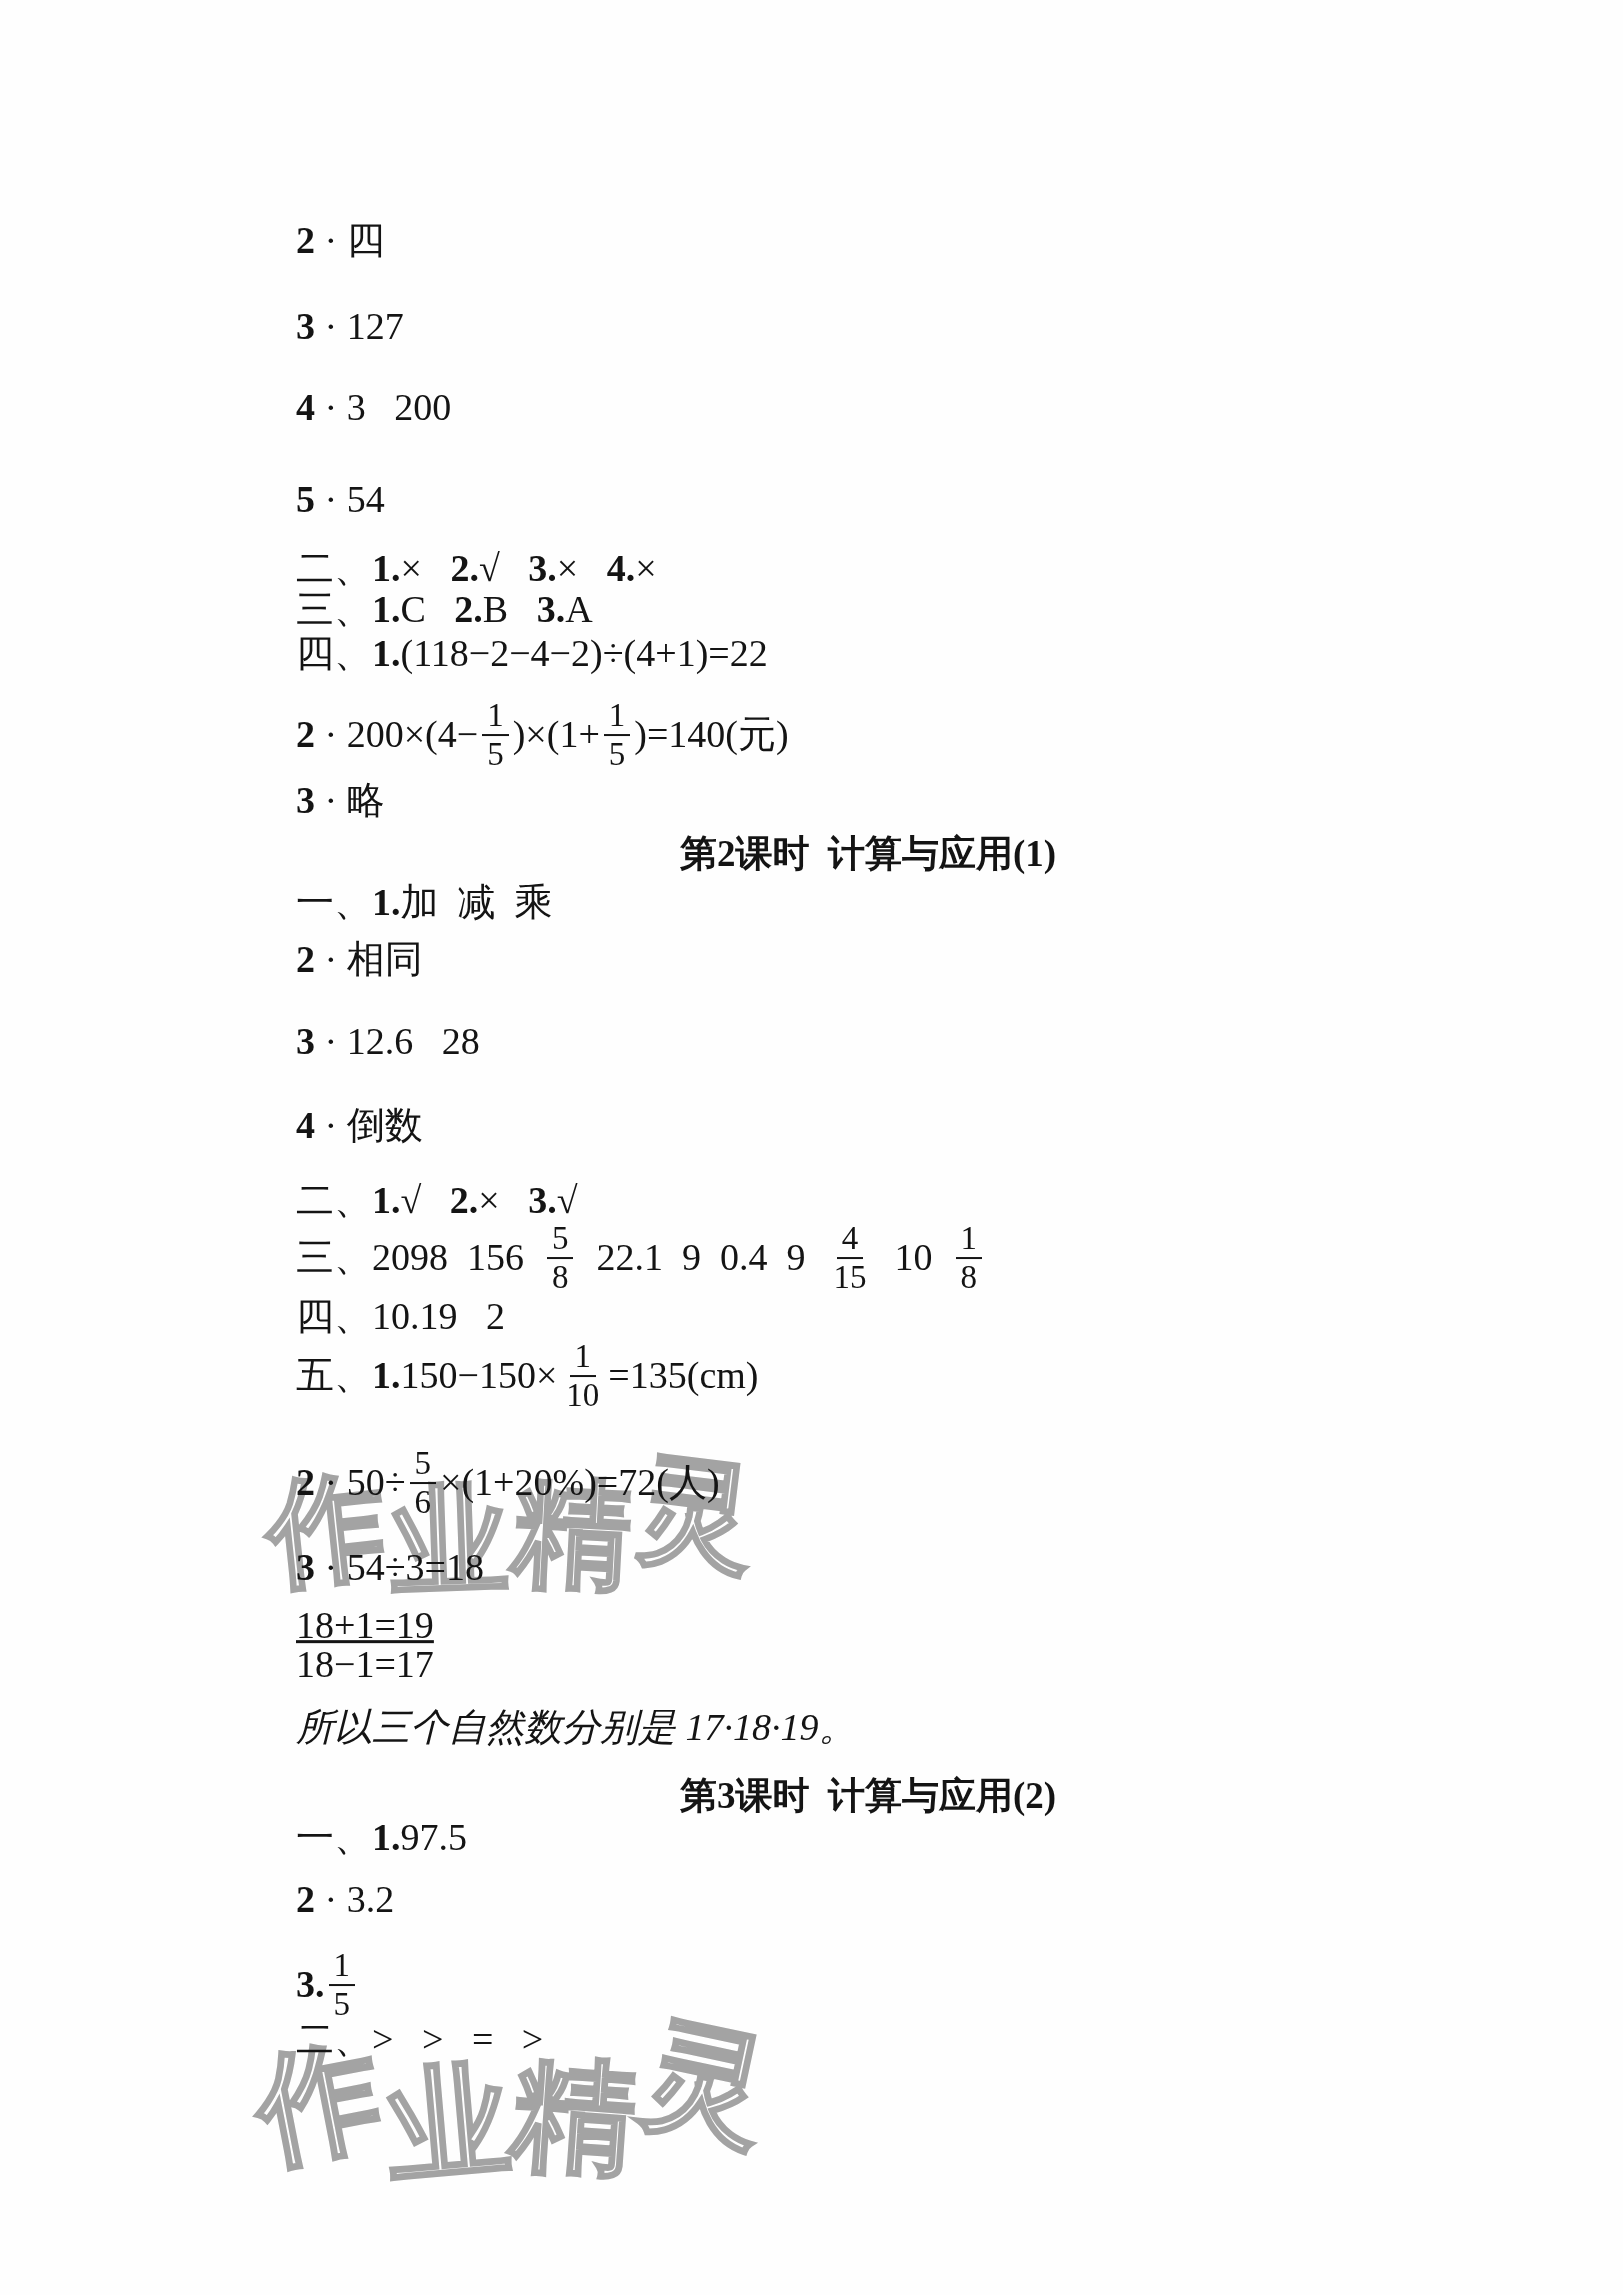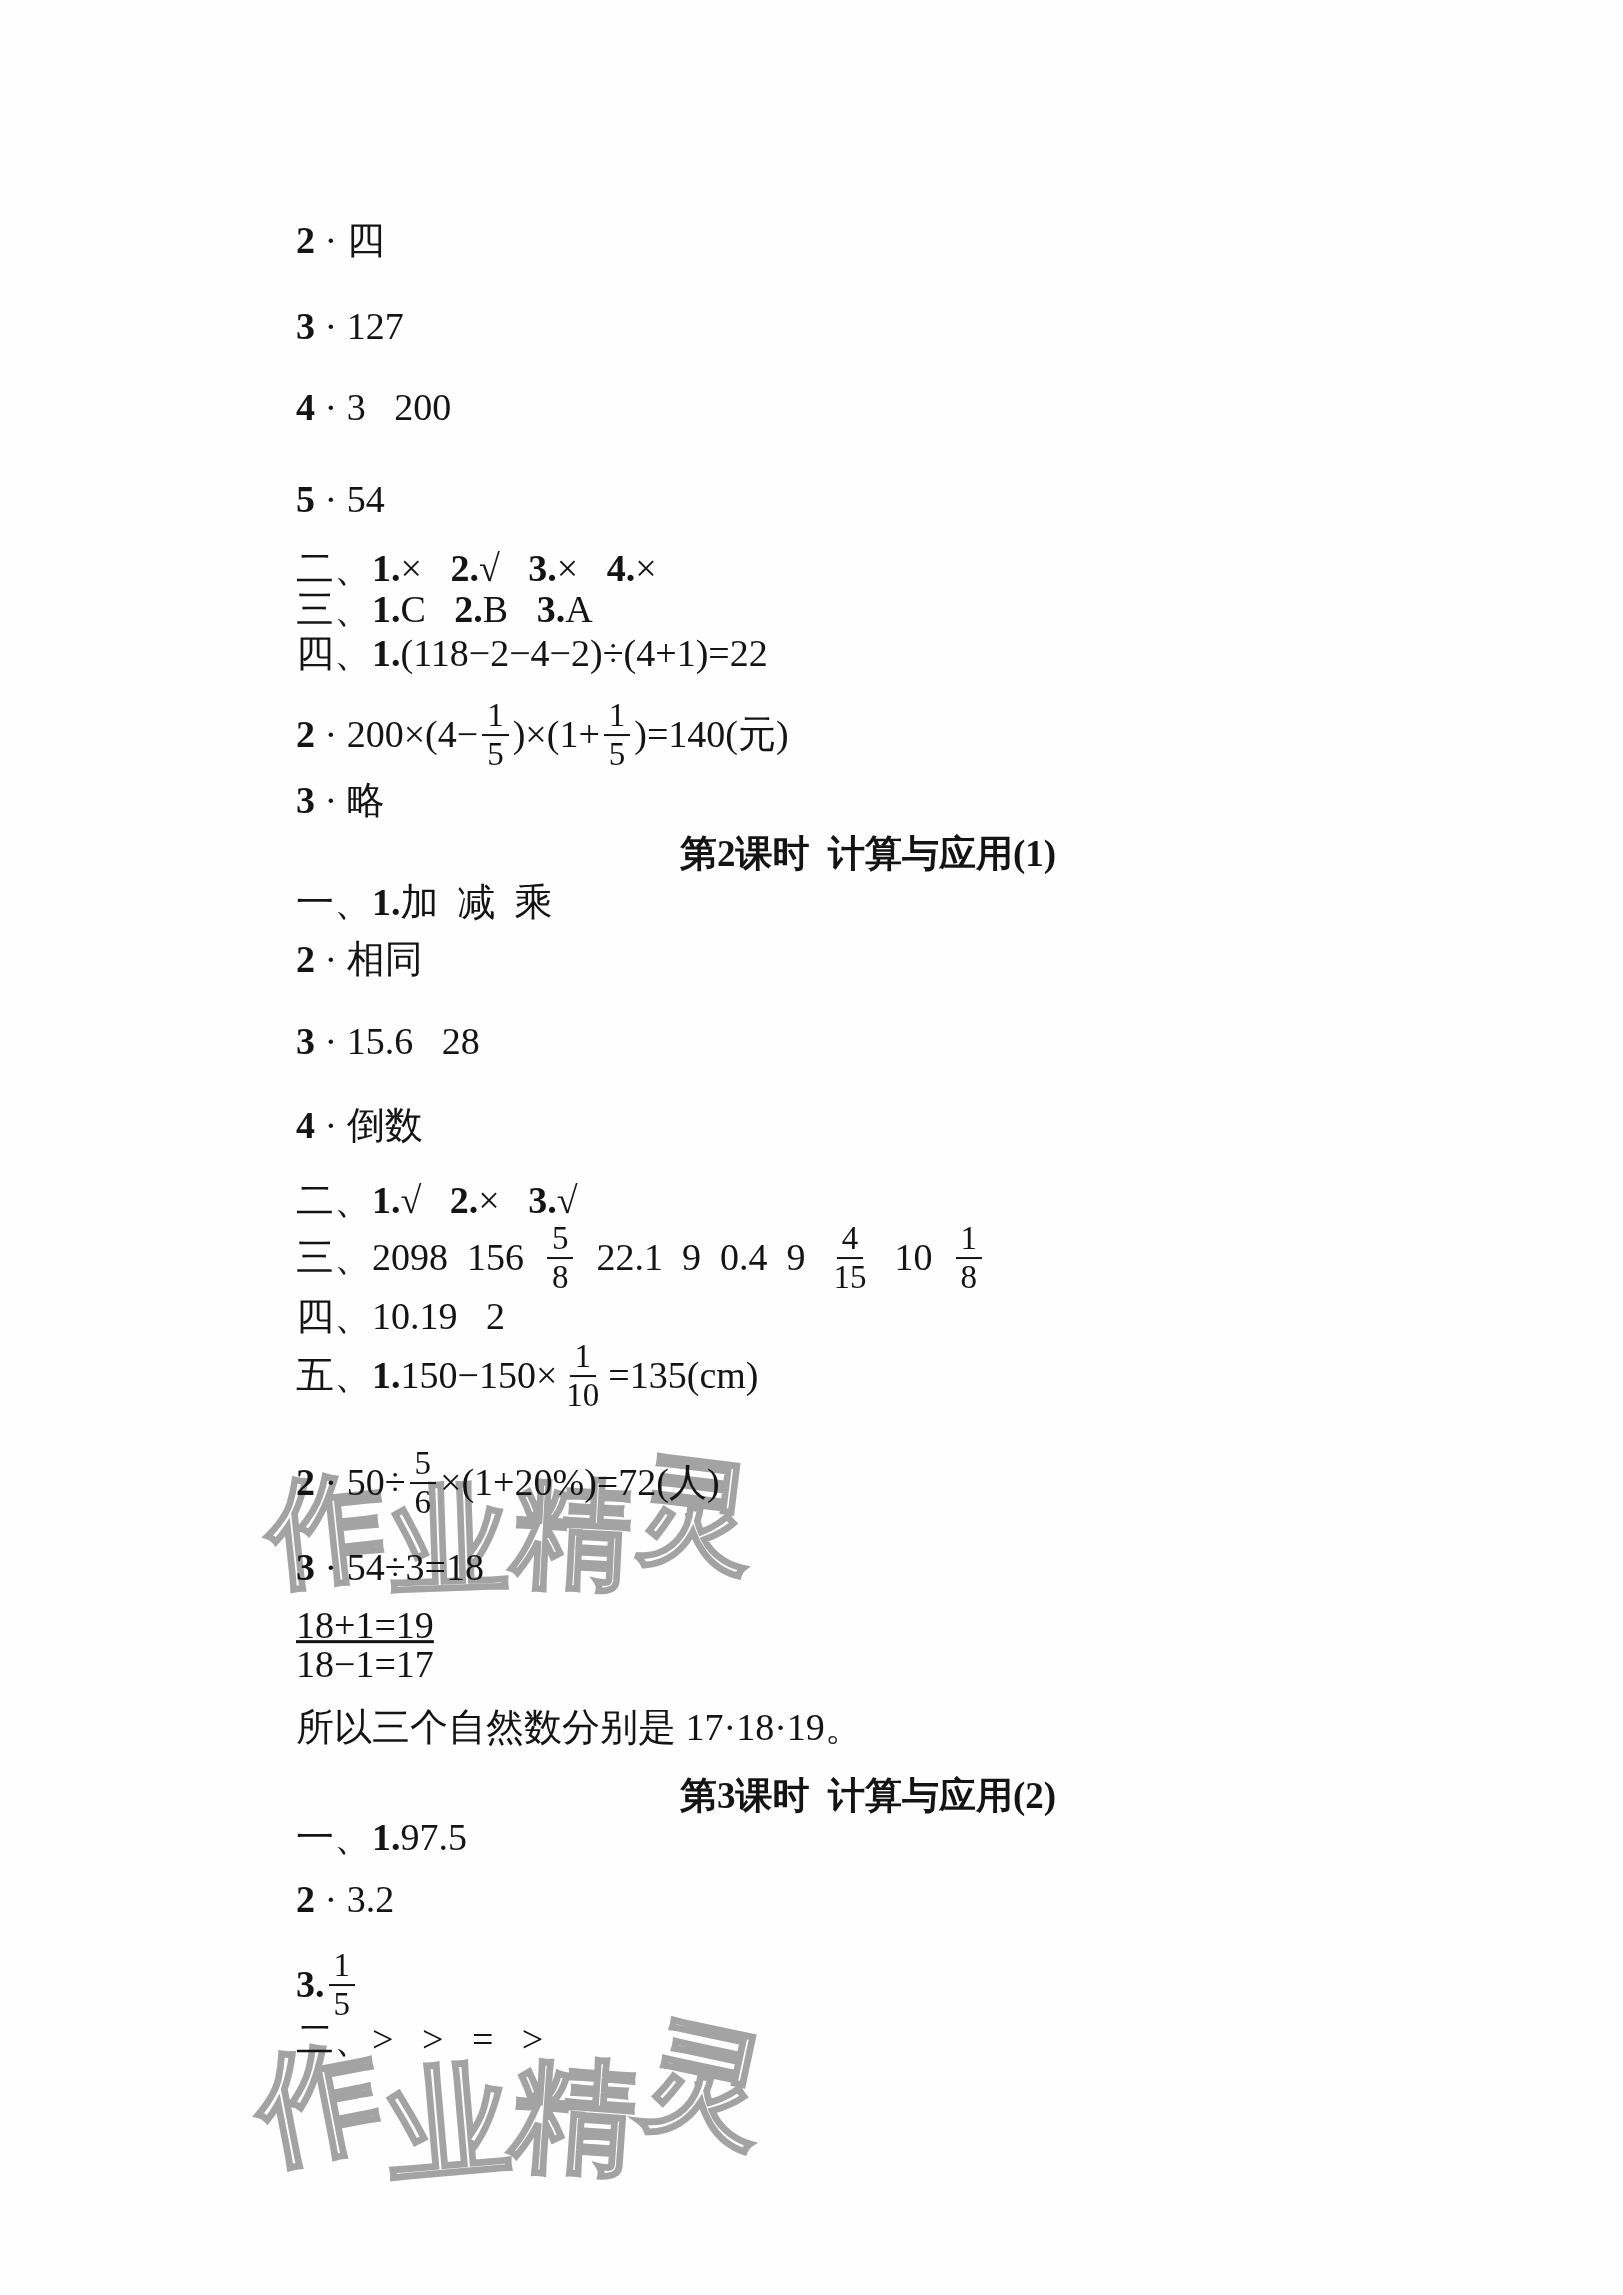--- a/index.html
+++ b/index.html
@@ -58,31 +58,31 @@
     <div class="line" style="top: 408px; left: 296px;"><span class="b">4</span><span> · </span><span>3</span><span>   </span><span>200</span></div>
     <div class="line" style="top: 500px; left: 296px;"><span class="b">5</span><span> · </span><span>54</span></div>
     <div class="line" style="top: 569px; left: 296px;"><span>二、</span><span class="b">1.</span><span>×</span><span>   </span><span class="b">2.</span><span>√</span><span>   </span><span class="b">3.</span><span>×</span><span>   </span><span class="b">4.</span><span>×</span></div>
     <div class="line" style="top: 610px; left: 296px;"><span>三、</span><span class="b">1.</span><span>C</span><span>   </span><span class="b">2.</span><span>B</span><span>   </span><span class="b">3.</span><span>A</span></div>
     <div class="line" style="top: 654px; left: 296px;"><span>四、</span><span class="b">1.</span><span>(118−2−4−2)÷(4+1)=22</span></div>
     <div class="line" style="top: 735px; left: 296px;"><span class="b">2</span><span> · </span><span>200×(4−</span><span class="frac"><span class="fnum">1</span><span class="fden">5</span></span><span>)×(1+</span><span class="frac"><span class="fnum">1</span><span class="fden">5</span></span><span>)=140(元)</span></div>
     <div class="line" style="top: 801px; left: 296px;"><span class="b">3</span><span> · </span><span>略</span></div>
     <div class="line header" style="top: 854px; left: 680px; text-align: center;"><span class="b">第2课时  计算与应用(1)</span></div>
     <div class="line" style="top: 903px; left: 296px;"><span>一、</span><span class="b">1.</span><span>加</span><span>  </span><span>减</span><span>  </span><span>乘</span></div>
     <div class="line" style="top: 960px; left: 296px;"><span class="b">2</span><span> · </span><span>相同</span></div>
-    <div class="line" style="top: 1042px; left: 296px;"><span class="b">3</span><span> · </span><span>15.6</span><span>   </span><span>28</span></div>
+    <div class="line" style="top: 1042px; left: 296px;"><span class="b">3</span><span> · </span><span>12.6</span><span>   </span><span>28</span></div>
     <div class="line" style="top: 1126px; left: 296px;"><span class="b">4</span><span> · </span><span>倒数</span></div>
     <div class="line" style="top: 1201px; left: 296px;"><span>二、</span><span class="b">1.</span><span>√</span><span>   </span><span class="b">2.</span><span>×</span><span>   </span><span class="b">3.</span><span>√</span></div>
     <div class="line" style="top: 1258px; left: 296px;"><span>三、</span><span>2098</span><span>  </span><span>156</span><span>  </span><span class="frac"><span class="fnum">5</span><span class="fden">8</span></span><span>  </span><span>22.1</span><span>  </span><span>9</span><span>  </span><span>0.4</span><span>  </span><span>9</span><span>  </span><span class="frac"><span class="fnum">4</span><span class="fden">15</span></span><span>  </span><span>10</span><span>  </span><span class="frac"><span class="fnum">1</span><span class="fden">8</span></span></div>
     <div class="line" style="top: 1317px; left: 296px;"><span>四、</span><span>10.19</span><span>   </span><span>2</span></div>
     <div class="line" style="top: 1376px; left: 296px;"><span>五、</span><span class="b">1.</span><span>150−150×</span><span class="frac"><span class="fnum">1</span><span class="fden">10</span></span><span>=135(cm)</span></div>
     <div class="line" style="top: 1483px; left: 296px;"><span class="b">2</span><span> · </span><span>50÷</span><span class="frac"><span class="fnum">5</span><span class="fden">6</span></span><span>×(1+20%)=72(人)</span></div>
     <div class="line" style="top: 1568px; left: 296px;"><span class="b">3</span><span> · </span><span>54÷3=18</span></div>
     <div class="line" style="top: 1626px; left: 296px; text-decoration: underline;"><span>18+1=19</span></div>
     <div class="line" style="top: 1665px; left: 296px; text-align: center;"><span>18−1=17</span></div>
-    <div class="line" style="top: 1728px; left: 296px;"><span>所以三个自然数分别是 17·18·19。</span></div>
+    <div class="line" style="top: 1728px; left: 296px; font-style: italic;"><span>所以三个自然数分别是 17·18·19。</span></div>
     <div class="line header" style="top: 1796px; left: 680px;"><span class="b">第3课时  计算与应用(2)</span></div>
     <div class="line" style="top: 1838px; left: 296px;"><span>一、</span><span class="b">1.</span><span>97.5</span></div>
     <div class="line" style="top: 1900px; left: 296px;"><span class="b">2</span><span> · </span><span>3.2</span></div>
     <div class="line" style="top: 1985px; left: 296px;"><span class="b">3.</span><span class="frac"><span class="fnum">1</span><span class="fden">5</span></span></div>
     <div class="line" style="top: 2040px; left: 296px;"><span>二、</span><span>&gt;</span><span>   </span><span>&gt;</span><span>   </span><span>=</span><span>   </span><span>&gt;</span></div>
     <div class="watermark" style="left: 267px; top: 1446px; font-size: 118px; -webkit-text-stroke: 2.9px rgb(163, 163, 163);"><span style="transform: rotate(-6deg) translateY(4.9px);">作</span><span style="transform: rotate(-2deg) translateY(16.3px);">业</span><span style="transform: rotate(3deg) translateY(9.8px);">精</span><span style="transform: rotate(7deg) translateY(-11.4px);">灵</span></div>
     <div class="watermark" style="left: 257px; top: 2018px; font-size: 123px; -webkit-text-stroke: 2.9px rgb(163, 163, 163);"><span style="transform: rotate(-11deg) translateY(3.3px);">作</span><span style="transform: rotate(-5deg) translateY(24.5px);">业</span><span style="transform: rotate(4deg) translateY(18px);">精</span><span style="transform: rotate(12deg) translateY(-16.3px);">灵</span></div>
   </div>
 
 

